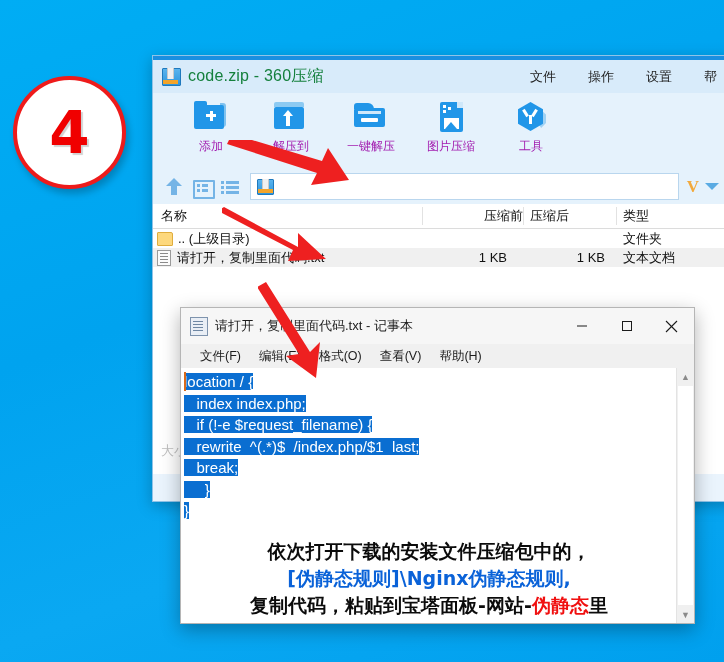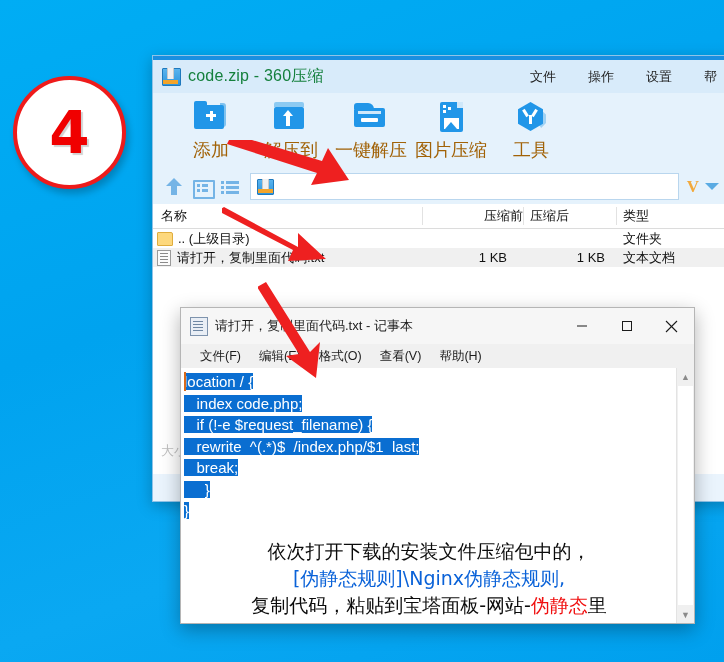--- a/index.html
+++ b/index.html
@@ -57,21 +57,21 @@
   #zip-title-text{font-size:16px;color:#15803d;letter-spacing:.2px;}
   #zip-menus{position:absolute;right:0;top:0;height:33px;display:flex;align-items:center;}
   .zip-menu{font-size:13px;color:#1f1f1f;padding:0 16px;cursor:default;}
   
   #zip-toolbar{
     height:70px;background:#e5f2fc;display:flex;align-items:flex-start;
     padding:6px 0 0 18px;
   }
   .tb-btn{width:80px;display:flex;flex-direction:column;align-items:center;cursor:default;}
   .tb-ico{width:38px;height:36px;position:relative;margin-bottom:3px;}
-  .tb-label{font-size:18px;color:#a16207;}
+  .tb-label{font-size:12px;color:#a21caf;}
   
   .ico-add .body{position:absolute;left:2px;top:6px;width:30px;height:24px;background:#2196e8;border-radius:2px;}
   .ico-add .tab{position:absolute;left:2px;top:2px;width:13px;height:6px;background:#2196e8;border-radius:2px 2px 0 0;}
   .ico-add .side{position:absolute;left:28px;top:4px;width:6px;height:24px;background:#7fc2ef;border-radius:0 3px 3px 0;}
   .ico-add .ph{position:absolute;left:14px;top:15px;width:10px;height:3px;background:#fff;}
   .ico-add .pv{position:absolute;left:17.5px;top:11.5px;width:3px;height:10px;background:#fff;}
   
   .ico-ext .body{position:absolute;left:2px;top:8px;width:30px;height:22px;background:#2196e8;border-radius:2px;}
   .ico-ext .tab{position:absolute;left:2px;top:3px;width:30px;height:5px;background:#8ccaf2;border-radius:2px 2px 0 0;}
   .ico-ext .ar{position:absolute;left:14px;top:16px;width:4px;height:11px;background:#fff;}
@@ -177,21 +177,21 @@
   #np-text .sel{background:#0a6ed1;color:#fff;}
   #np-caret{position:absolute;left:3px;top:4px;width:1.5px;height:19px;background:#d86a1c;z-index:3;}
   
   #np-scroll{width:17px;background:#f0f0f0;border-left:1px solid #e3e3e3;position:relative;z-index:4;}
   #np-scroll .arrow{height:17px;display:flex;align-items:center;justify-content:center;color:#8a8a8a;font-size:9px;}
   #np-scroll .thumb{position:absolute;left:1px;right:1px;top:18px;bottom:18px;background:#fff;}
   
   #annot{
     position:absolute;left:0;right:17px;bottom:4px;z-index:5;
     text-align:center;font-family:"DejaVu Sans",sans-serif;
-    font-weight:normal;pointer-events:none;
+    font-weight:bold;pointer-events:none;
   }
   .an-line{font-size:19px;line-height:27px;white-space:nowrap;}
   .an-black{color:#0b0b0b;}
   .an-blue{color:#0a62d8;}
   .an-green{color:#0f8a2f;}
   .an-red{color:#f01010;}
   #np-status{
     height:24px;background:#f0f0f0;border-top:1px solid #e0e0e0;
     display:flex;align-items:center;justify-content:flex-end;font-size:12px;color:#1b1b1b;
   }
@@ -364,21 +364,21 @@
     <div class="np-mi">编辑(E)</div>
     <div class="np-mi">格式(O)</div>
     <div class="np-mi">查看(V)</div>
     <div class="np-mi">帮助(H)</div>
   </div>
 
   <div id="np-body">
     <div id="np-caret"></div>
     <div id="np-text">
       <div class="ln"><span class="sel">location / {</span></div>
-      <div class="ln"><span class="sel">   index code.php;</span></div>
+      <div class="ln"><span class="sel">   index index.php;</span></div>
       <div class="ln"><span class="sel">   if (!-e $request_filename) {</span></div>
       <div class="ln"><span class="sel">   rewrite  ^(.*)$  /index.php/$1  last;</span></div>
       <div class="ln"><span class="sel">   break;</span></div>
       <div class="ln"><span class="sel">     }</span></div>
       <div class="ln"><span class="sel">}</span></div>
     </div>
 
     <div id="annot">
       <div class="an-line an-black">依次打开下载的安装文件压缩包中的，</div>
       <div class="an-line an-blue">[伪静态规则]\Nginx伪静态规则,</div>

